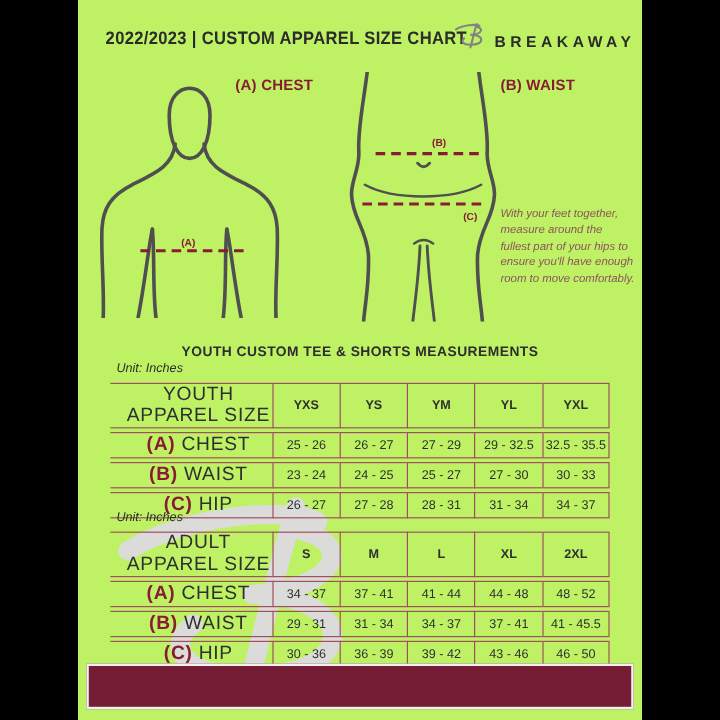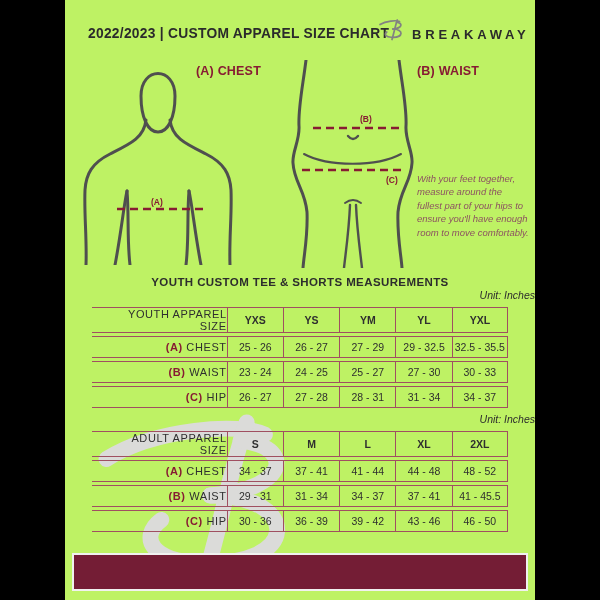--- a/index.html
+++ b/index.html
@@ -17,28 +17,28 @@
   
   .fig{position:absolute;}
   .fig-label{position:absolute;font-size:8.5px;font-weight:bold;color:#871c33;}
 
   
   .instr{position:absolute;width:112px;}
   .instr h3{margin:0;font-size:12.5px;font-weight:bold;color:#871c33;letter-spacing:.2px;}
   .instr p{margin:6px 0 0 0;font-size:9.5px;font-style:italic;color:#8c5360;line-height:1.42;}
 
   
-  .tbl-section{position:absolute;left:0;width:470px;z-index:2;}
+  .tbl-section{position:absolute;left:0;width:470px;z-index:2;margin-top:12px;}
   .tbl-title{text-align:center;font-size:11.5px;font-weight:bold;color:#2d2d2d;letter-spacing:.4px;}
-  .tbl-unit{text-align:right;font-size:10.5px;font-style:italic;color:#2d2d2d;margin-top:1px;}
+  .tbl-unit{text-align:left;font-size:10.5px;font-style:italic;color:#2d2d2d;margin-top:1px;padding-left:32px;}
   table.size{border-collapse:separate;border-spacing:0 3px;table-layout:fixed;
     width:416px;margin:3px 0 0 27px;}
   table.size td{border-top:1.5px solid #a04f61;border-bottom:1.5px solid #a04f61;
     height:20px;font-size:10.5px;color:#2f2f2f;text-align:center;vertical-align:middle;padding:0;}
-  table.size td.lbl{text-align:right;padding-left:12px;letter-spacing:.6px;font-size:11px;}
+  table.size td.lbl{text-align:center;padding-left:12px;letter-spacing:.6px;font-size:16px;}
   table.size td+td{border-left:1.5px solid #a04f61;}
   table.size td:last-child{border-right:1.5px solid #a04f61;}
   table.size tr.hd td{font-weight:bold;}
   table.size tr.hd td.lbl{font-weight:normal;}
   .pfx{font-weight:bold;color:#871c33;}
   col.c-lbl{width:134px;} col.c-sz{width:56px;}
 
   
   .watermark{position:absolute;left:14px;top:398px;z-index:1;opacity:1;}
   .footer-bar{position:absolute;left:7px;top:553px;width:452px;height:34px;

